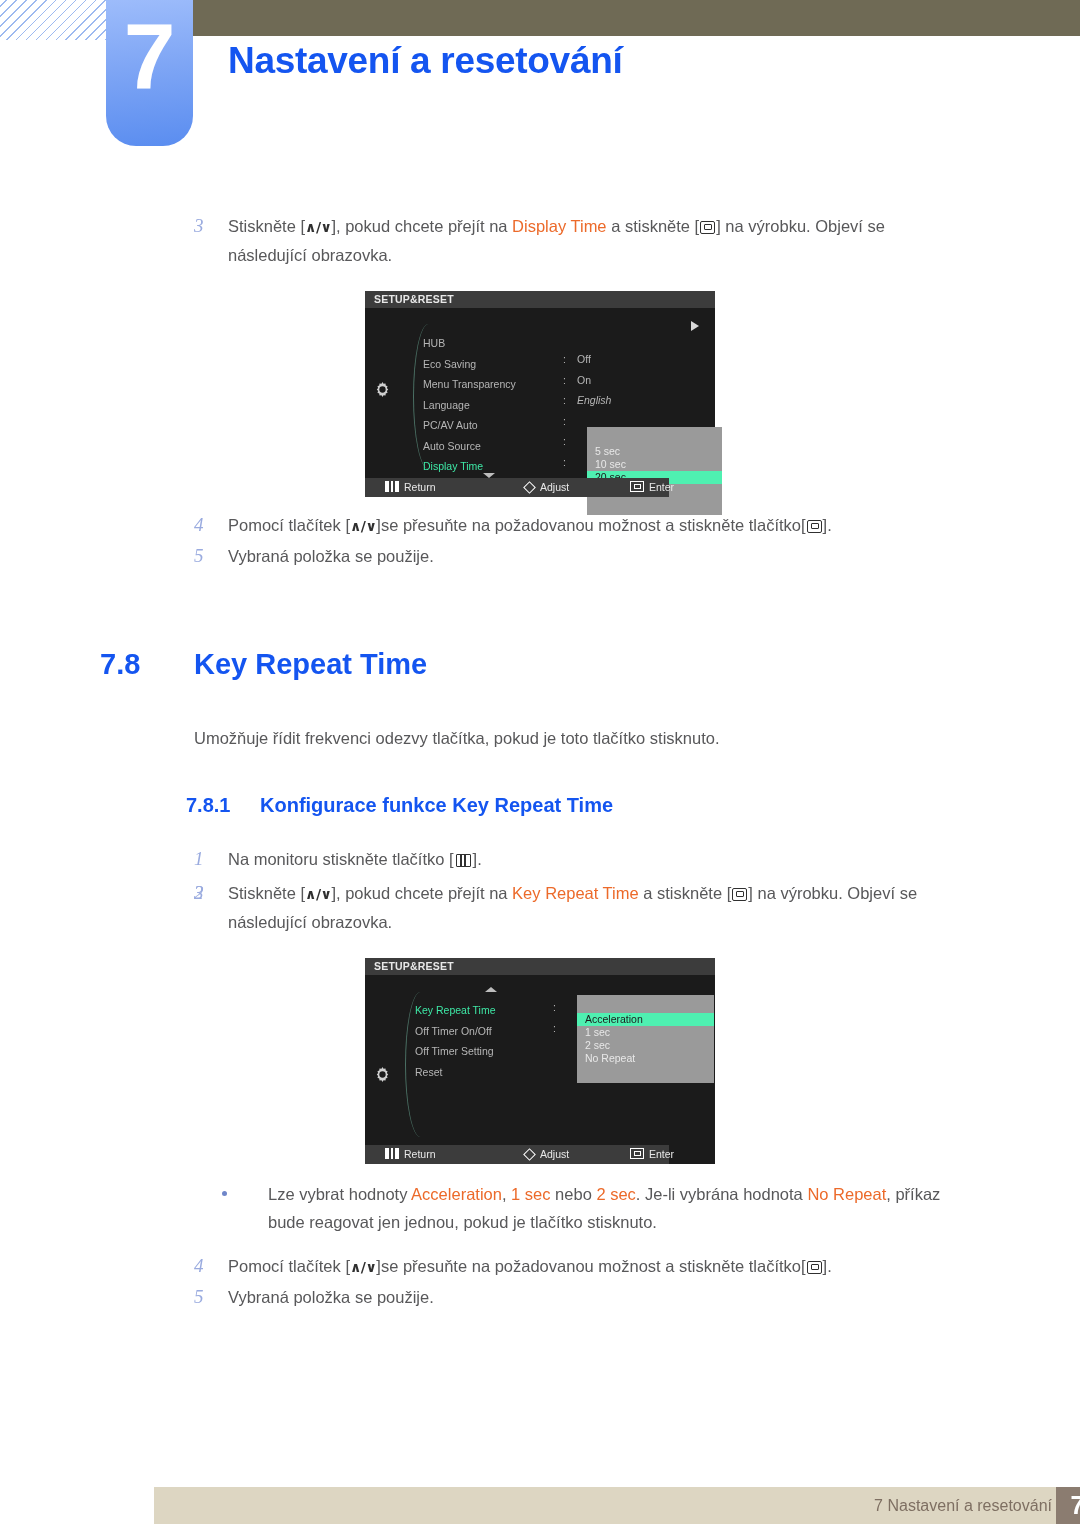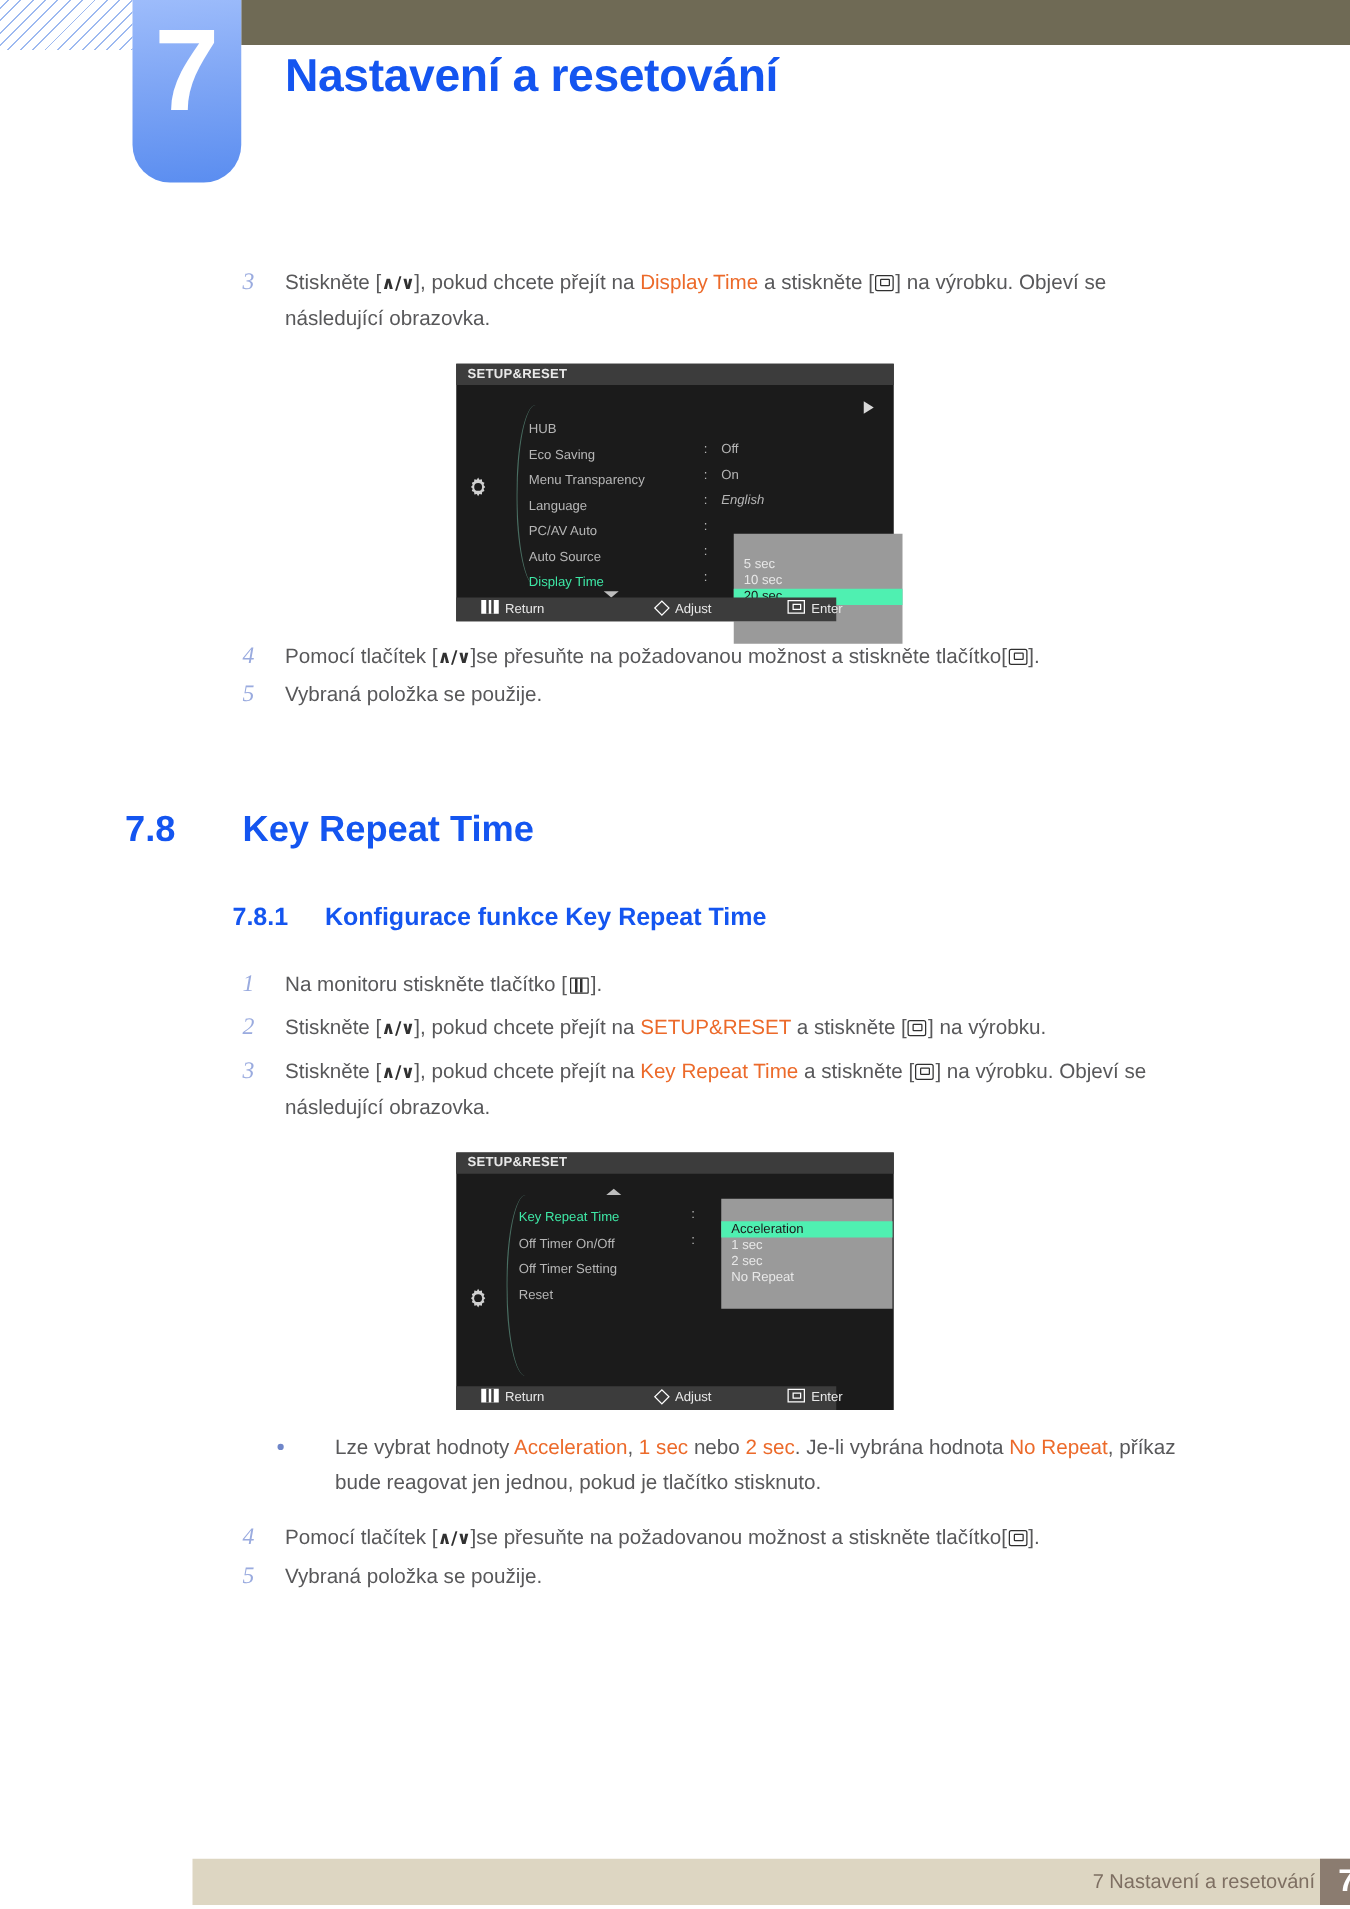--- a/index.html
+++ b/index.html
@@ -482,38 +482,36 @@
   <div class="step">
     <span class="num">5</span>
     <p>Vybraná položka se použije.</p>
   </div>
 
   <h2 class="h2" style="margin-top:78px;">
     <span class="hnum">7.8</span>
     <span>Key Repeat Time</span>
   </h2>
 
+  <p class="body-text" style="margin-top:43px;">Umožňuje řídit frekvenci odezvy tlačítka, pokud je toto tlačítko stisknuto.</p>
 
   <h3 class="h3" style="margin-top:42px;">
     <span class="hnum">7.8.1</span>
     <span>Konfigurace funkce Key Repeat Time</span>
   </h3>
 
   <div class="step" style="margin-top:28px;">
     <span class="num">1</span>
     <p>
       <span>Na monitoru stiskněte tlačítko [</span><span class="key-menu"></span><span>].</span>
     </p>
   </div>
 
   <div class="step" style="margin-top:6px;">
     <span class="num">2</span>
-    <p>
-      <span>Stiskněte [</span><span class="key">∧/∨</span><span>], pokud chcete přejít na </span><span class="hl">SETUP&amp;RESET</span><span> a stiskněte [</span><span class="key-enter"></span><span>] na výrobku.</span>
-    </p>
   </div>
 
   <div class="step" style="margin-top:6px;">
     <span class="num">3</span>
     <p>
       <span>Stiskněte [</span><span class="key">∧/∨</span><span>], pokud chcete přejít na </span><span class="hl">Key Repeat Time</span><span> a stiskněte [</span><span class="key-enter"></span><span>] na výrobku. Objeví se</span><br>
       <span>následující obrazovka.</span>
     </p>
   </div>
 

